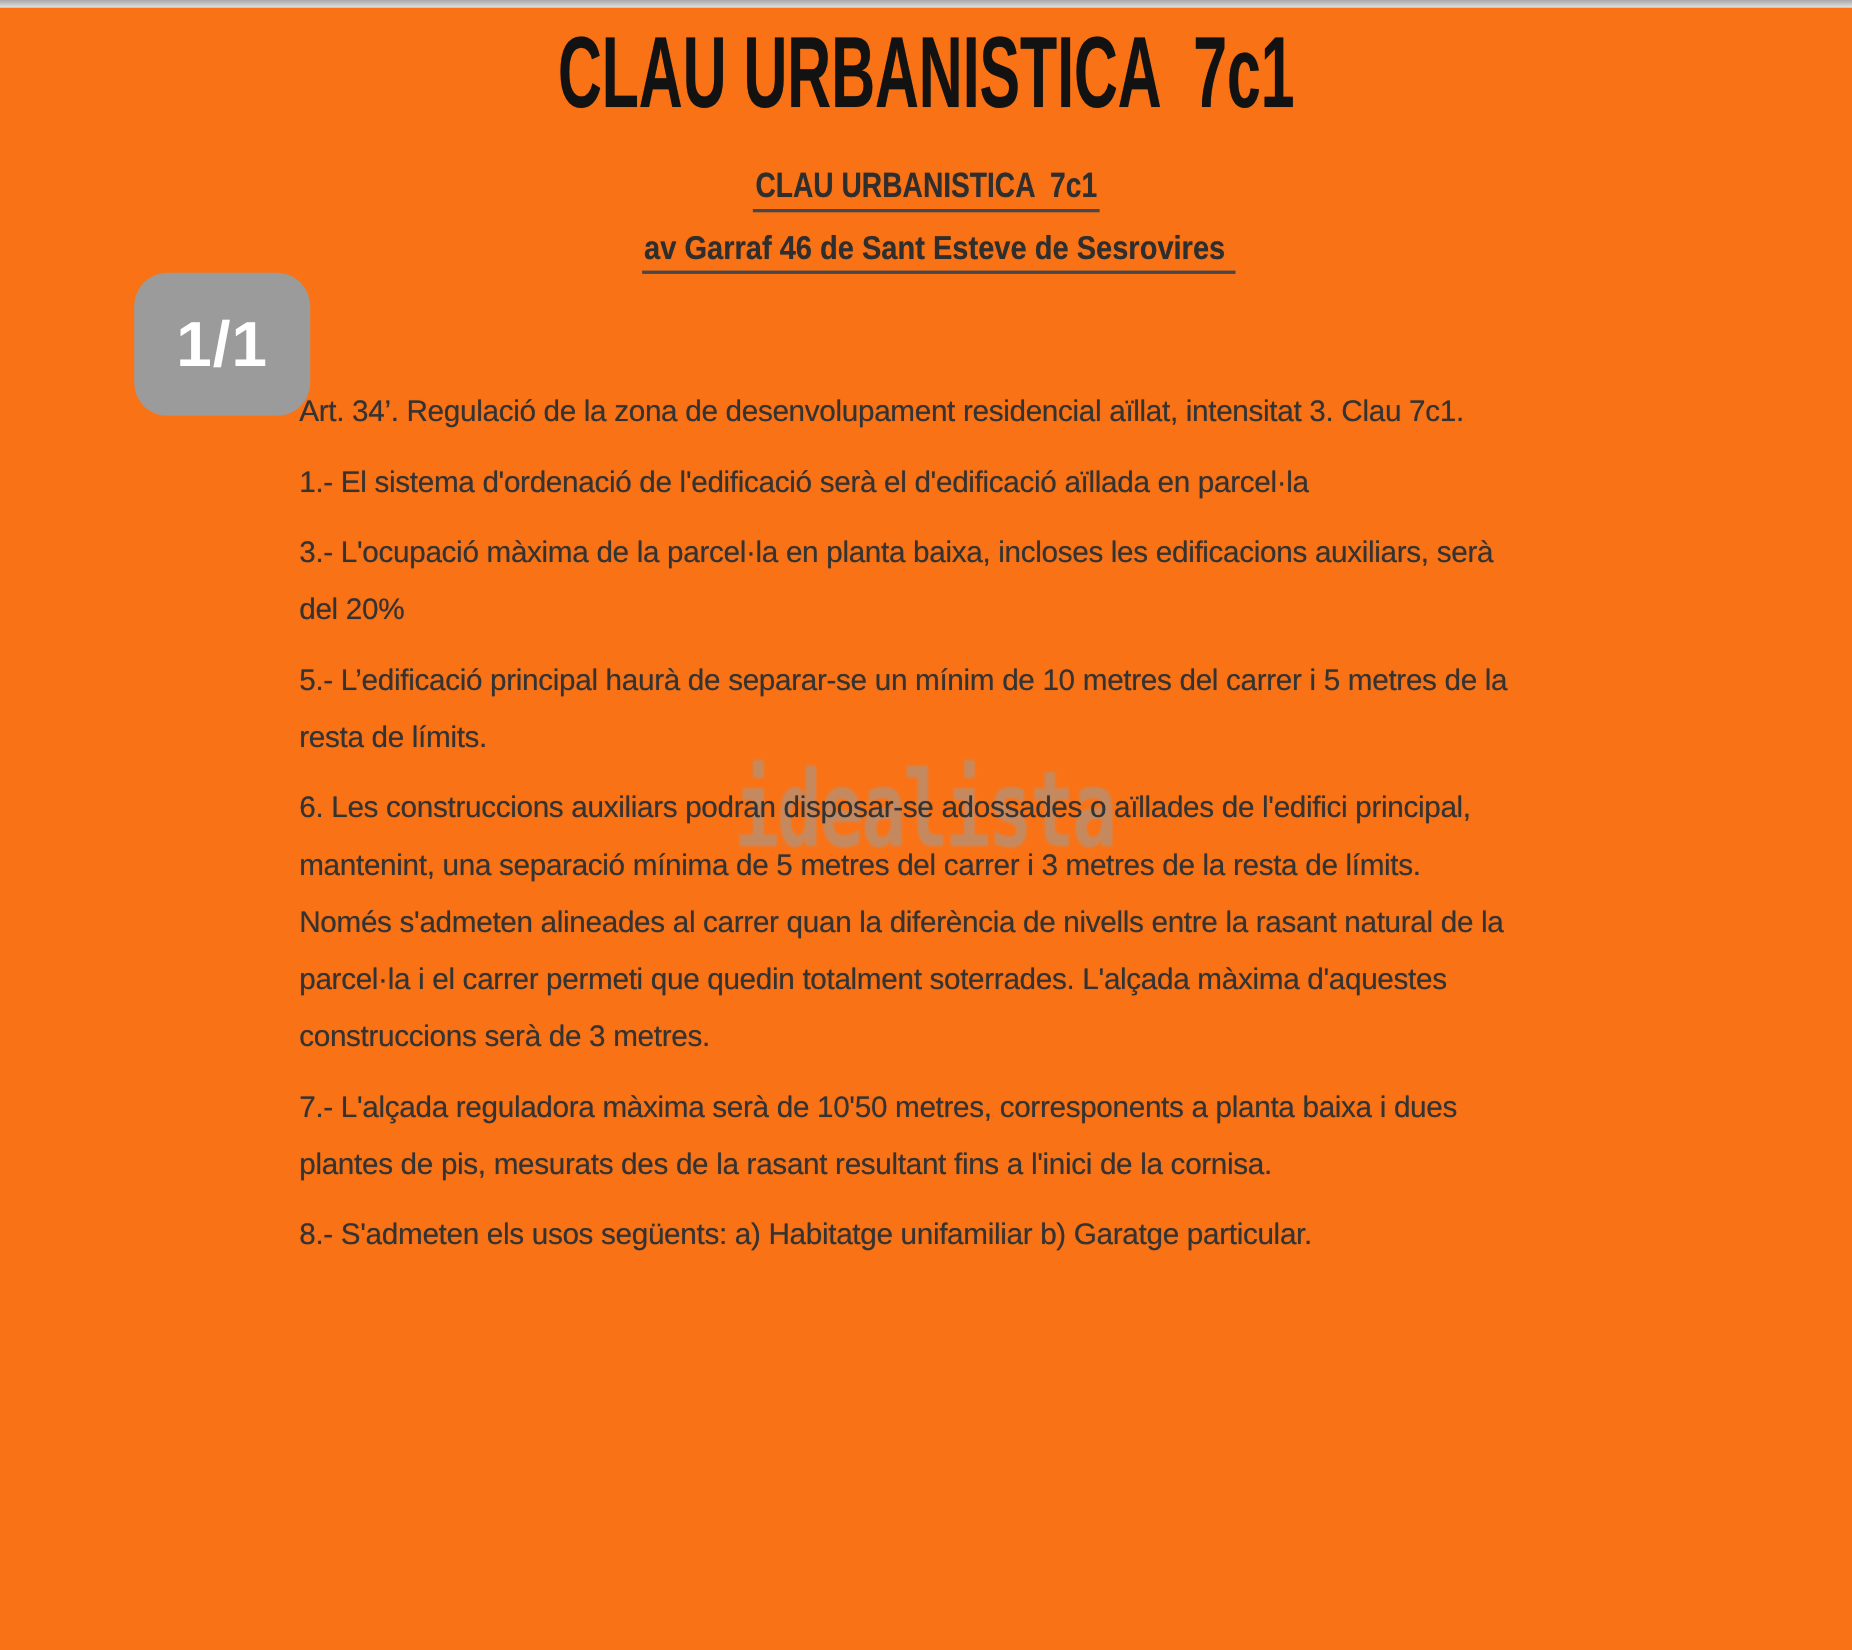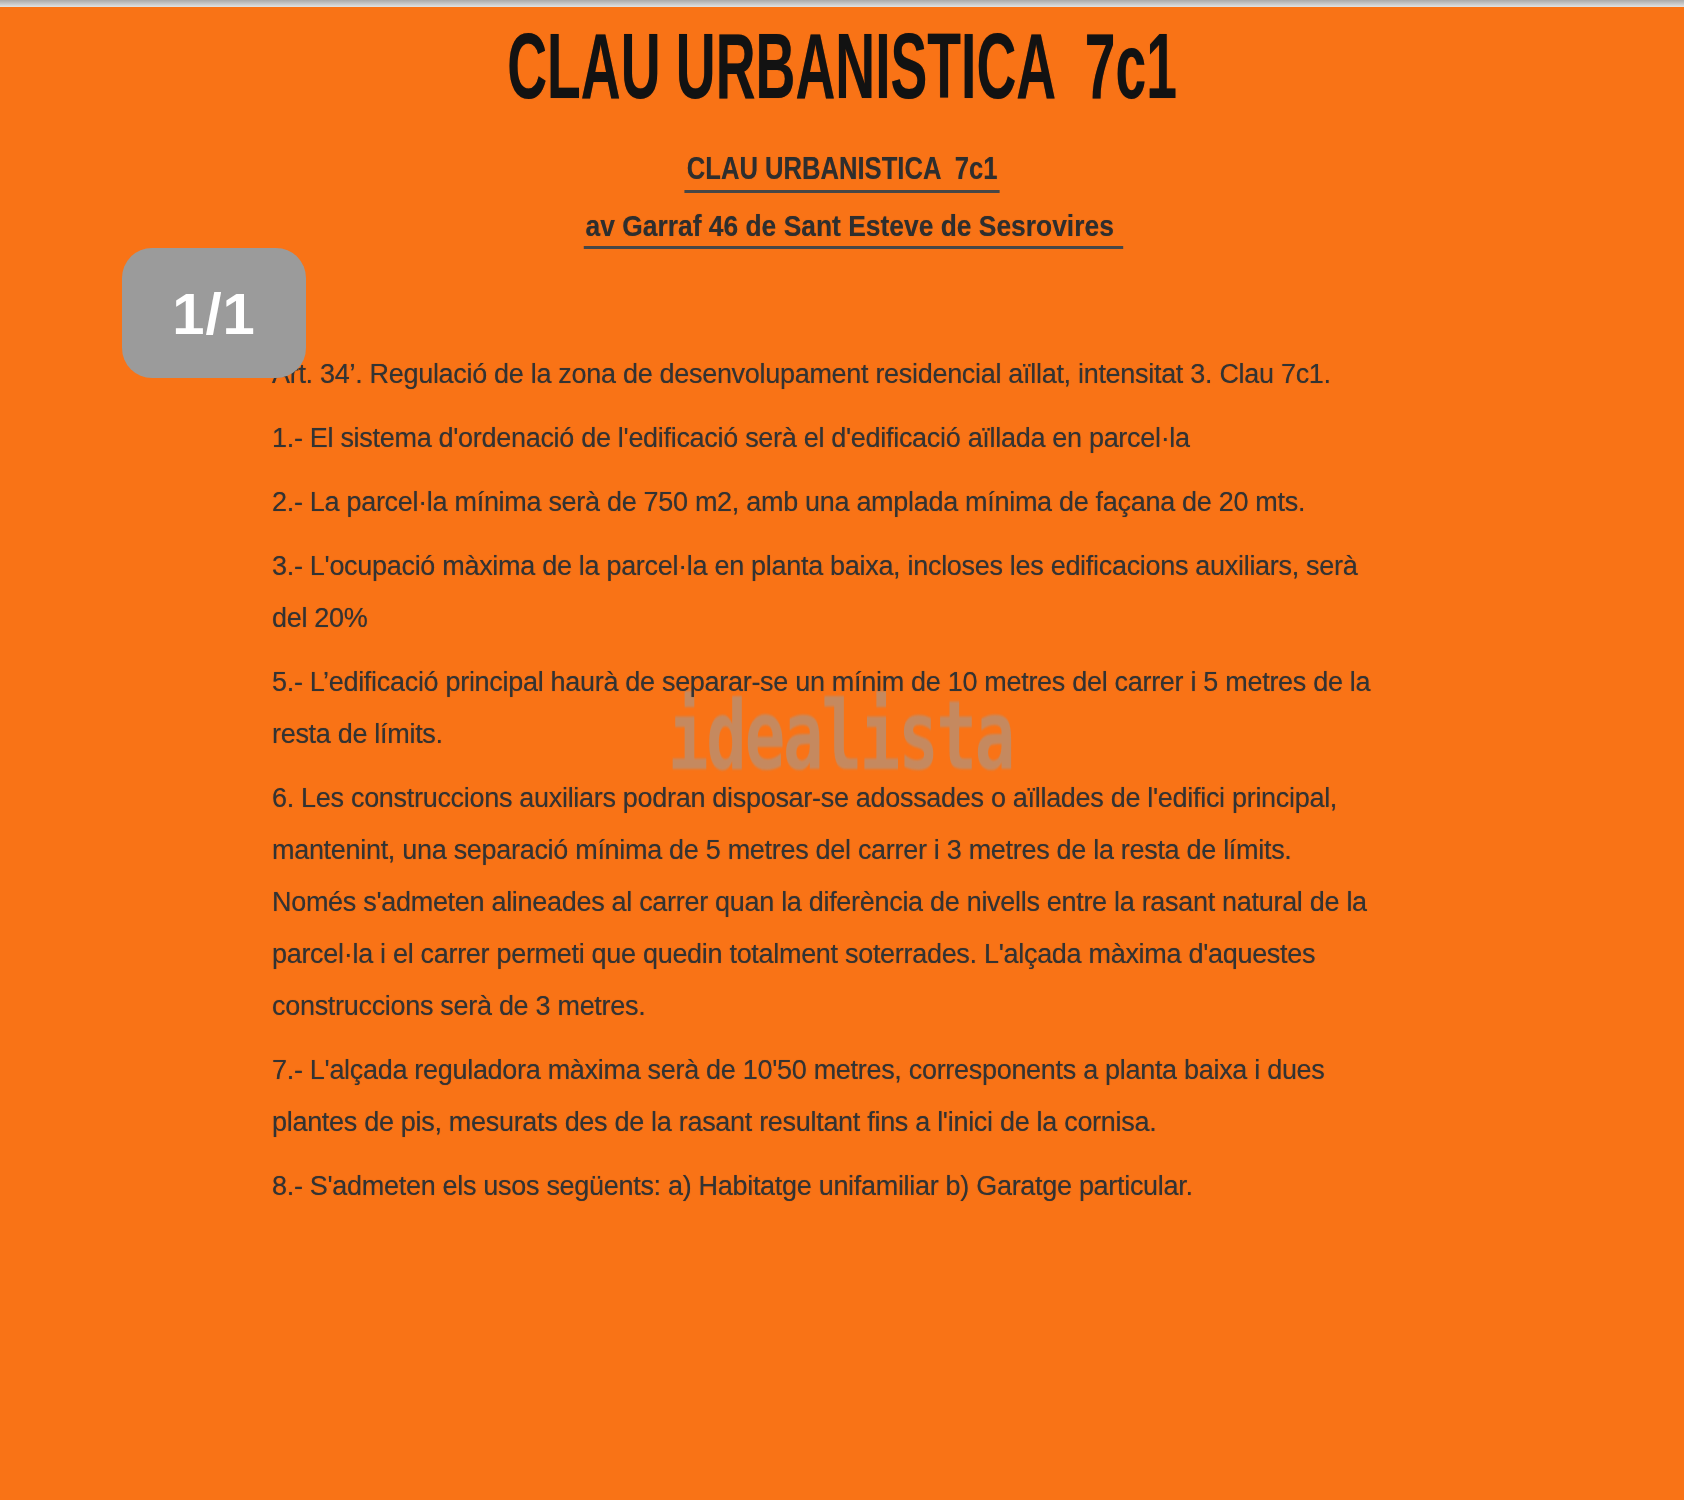--- a/index.html
+++ b/index.html
@@ -71,21 +71,21 @@
     border-bottom: 3px solid #474747;
     padding: 0 2px 3px 2px;
     transform: scaleX(0.88);
     transform-origin: center top;
     text-shadow: 0 0 0.8px rgba(40,40,40,0.5);
   }
 
   .page-badge {
     position: absolute;
     left: 122px; top: 248px;
-    width: 184px; height: 130px;
+    width: 160px; height: 130px;
     background: #9b9b9b;
     border-radius: 30px;
     display: flex;
     align-items: center;
     justify-content: center;
     z-index: 3;
   }
   .page-badge .t {
     color: #ffffff;
     font-size: 58px;
@@ -146,21 +146,20 @@
 
   <div class="page-badge">
     <span class="t">1/1</span>
   </div>
 
   <div class="watermark">idealista</div>
 
   <div class="body-text scanfuzz">
     <p>Art. 34’. Regulació de la zona de desenvolupament residencial aïllat, intensitat 3. Clau 7c1.</p>
     <p>1.- El sistema d'ordenació de l'edificació serà el d'edificació aïllada en parcel·la</p>
-    <p>2.- La parcel·la mínima serà de 750 m2, amb una amplada mínima de façana de 20 mts.</p>
     <p>3.- L'ocupació màxima de la parcel·la en planta baixa, incloses les edificacions auxiliars, serà del 20%</p>
     <p>5.- L’edificació principal haurà de separar-se un mínim de 10 metres del carrer i 5 metres de la resta de límits.</p>
     <p>6. Les construccions auxiliars podran disposar-se adossades o aïllades de l'edifici principal, mantenint, una separació mínima de 5 metres del carrer i 3 metres de la resta de límits. Només s'admeten alineades al carrer quan la diferència de nivells entre la rasant natural de la parcel·la i el carrer permeti que quedin totalment soterrades. L'alçada màxima d'aquestes construccions serà de 3 metres.</p>
     <p>7.- L'alçada reguladora màxima serà de 10'50 metres, corresponents a planta baixa i dues plantes de pis, mesurats des de la rasant resultant fins a l'inici de la cornisa.</p>
     <p>8.- S'admeten els usos següents: a) Habitatge unifamiliar b) Garatge particular.</p>
   </div>
 
 </div>
 
 </body></html>

